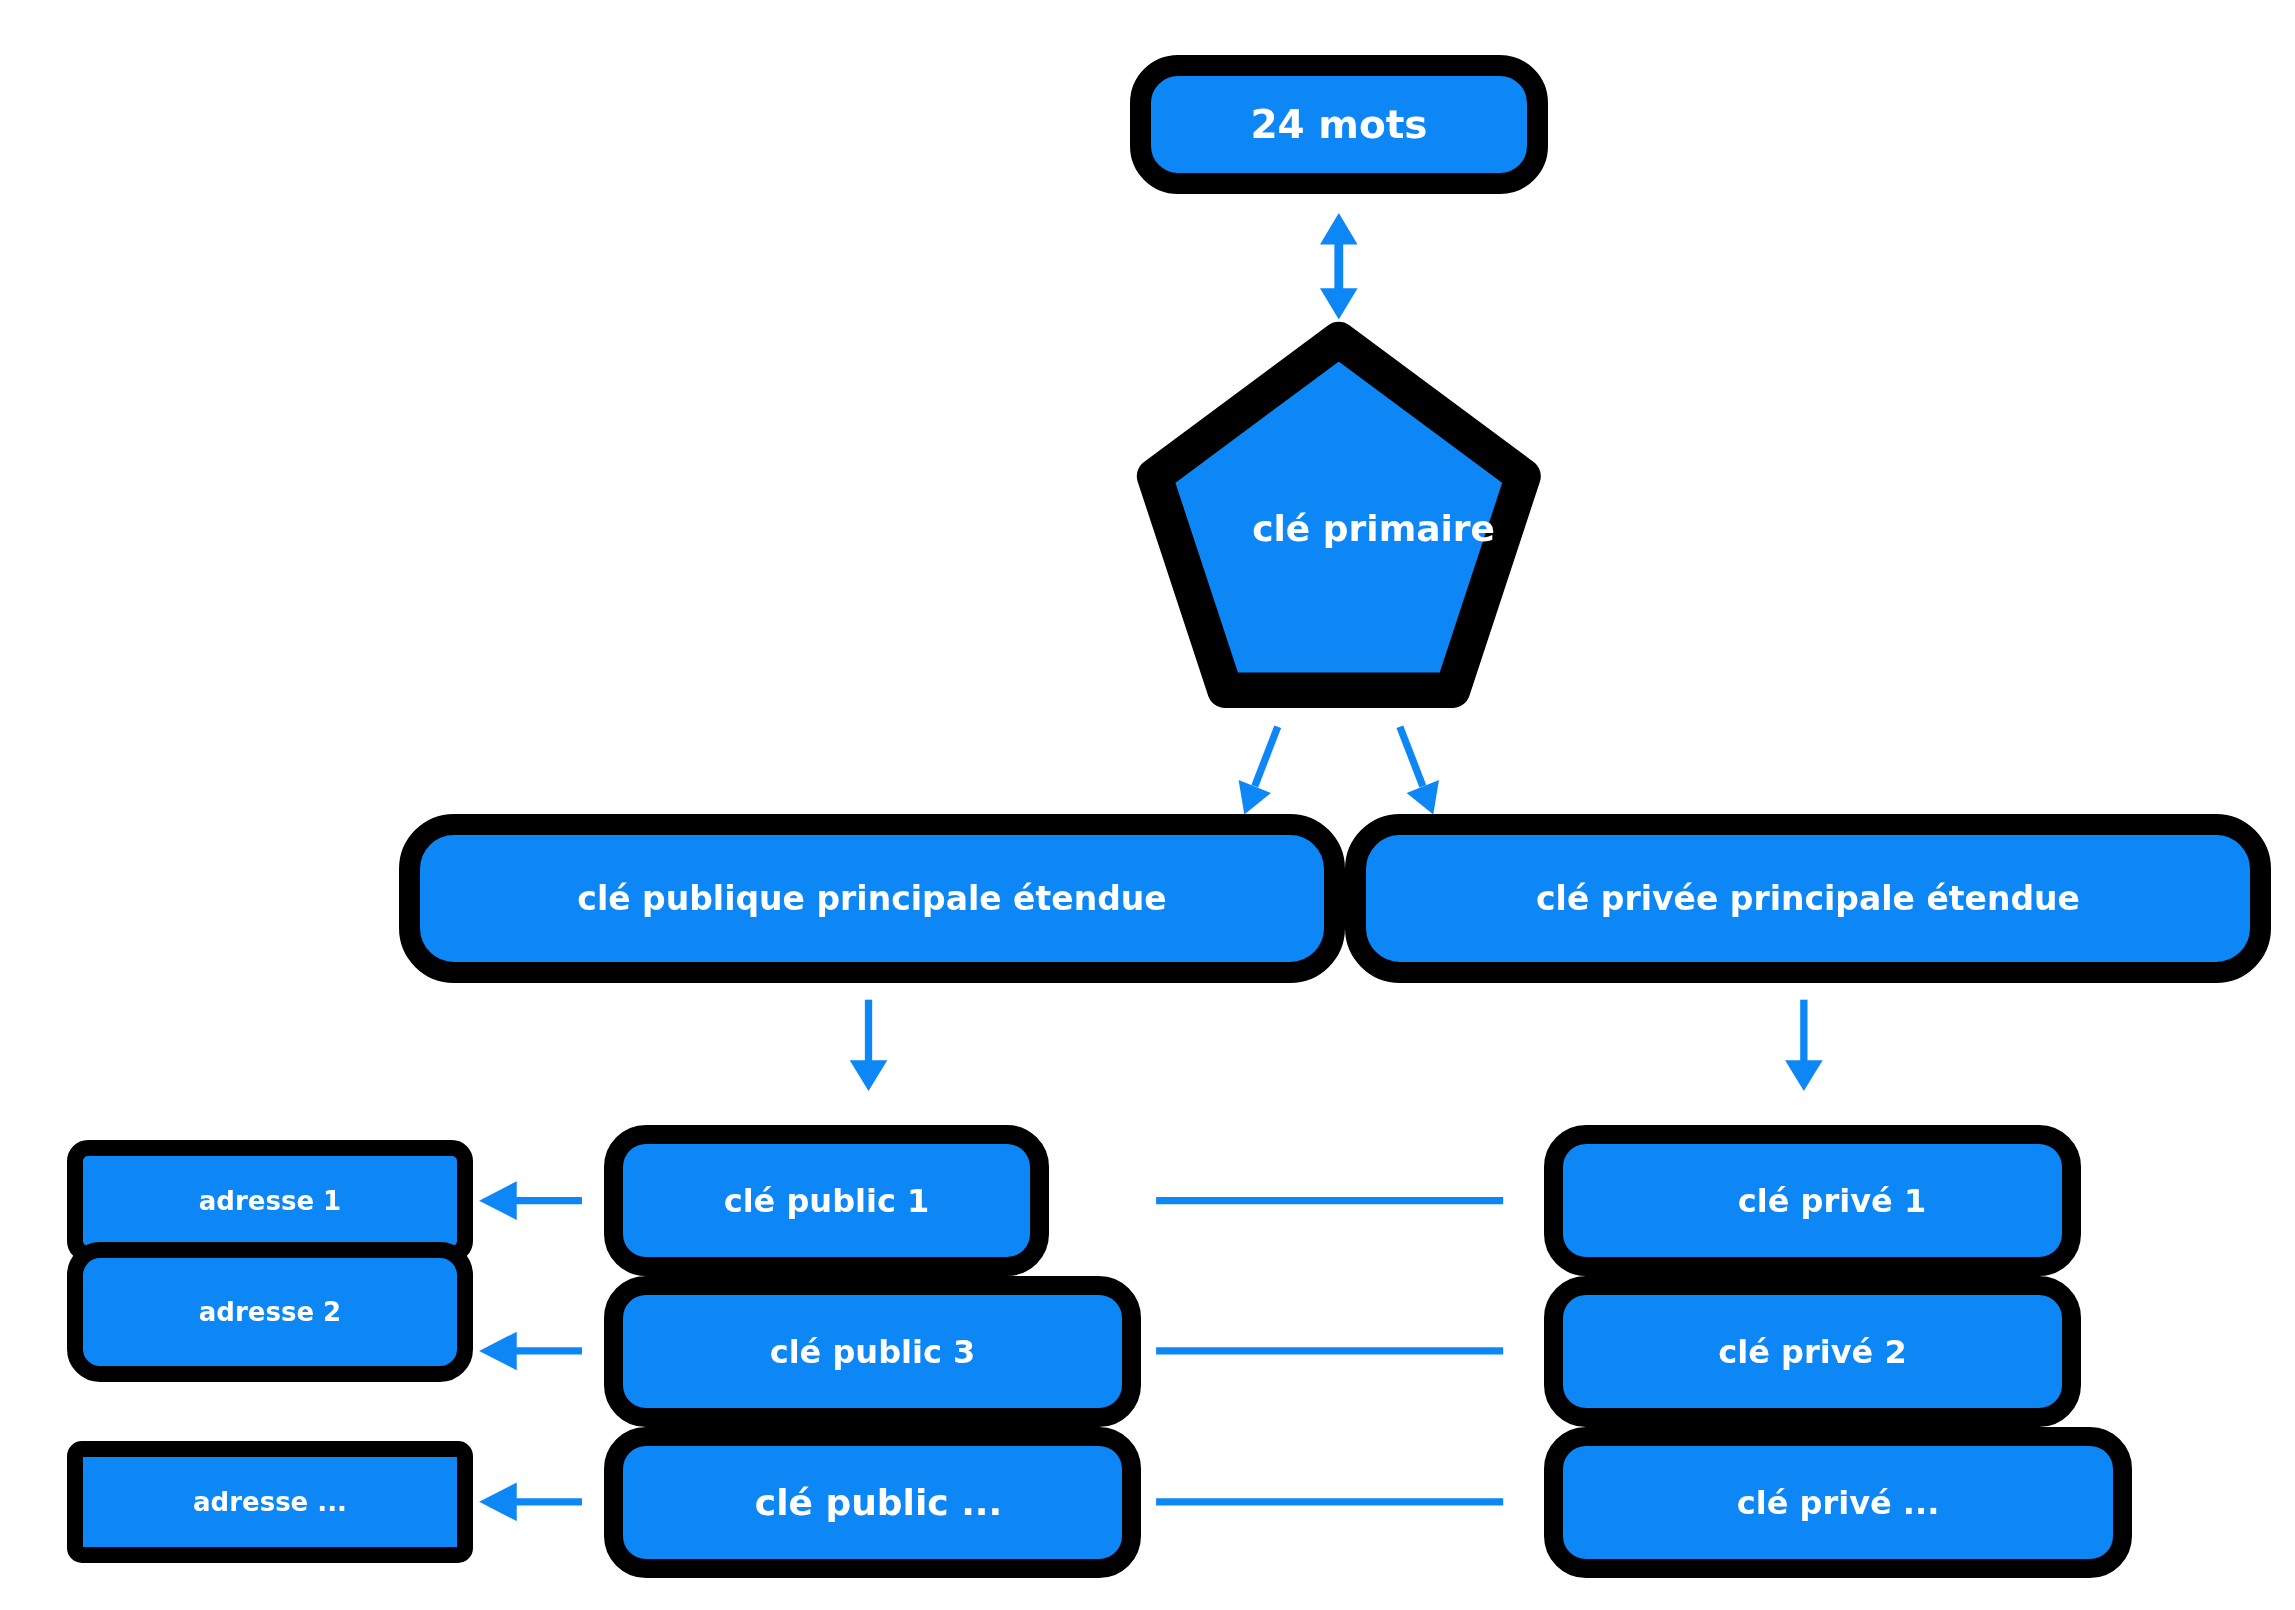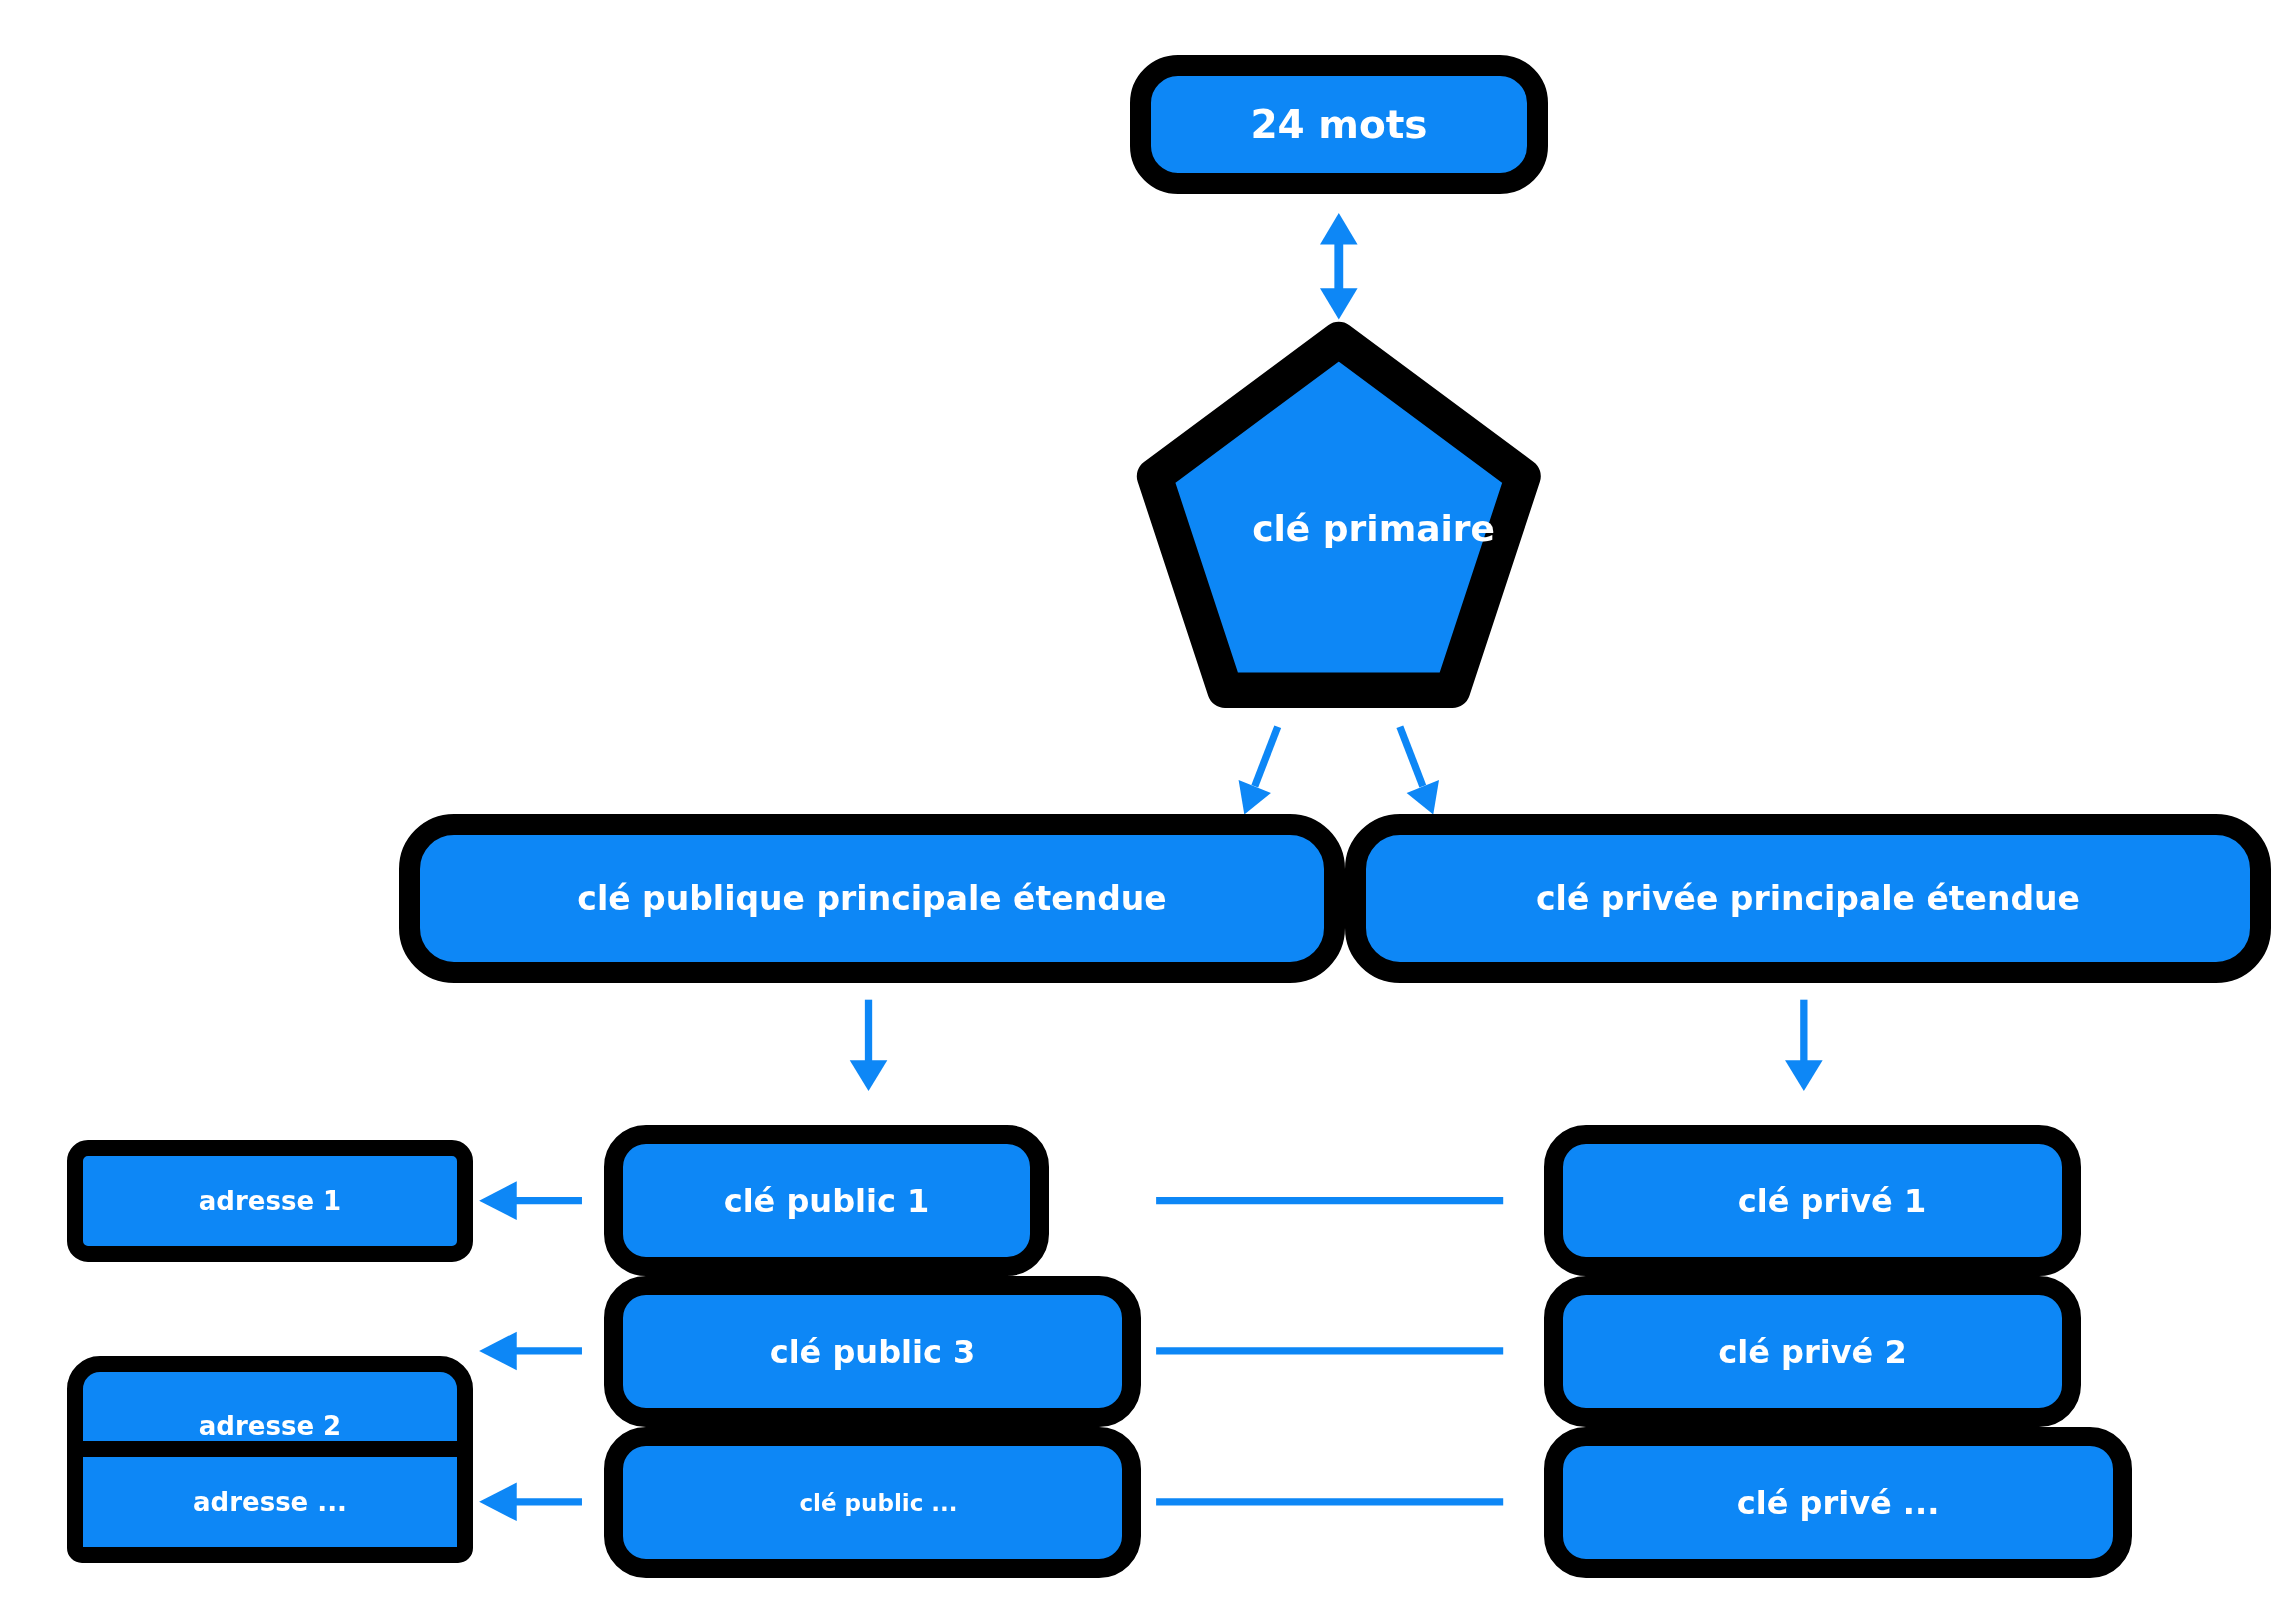--- a/index.html
+++ b/index.html
@@ -130,38 +130,38 @@
   <div class="box" style="left:1345px; top:814px; width:926px; height:169px; border-width:21px; border-radius:55px; font-size:33px;">
     <span>clé privée principale étendue</span>
   </div>
 
   <div class="box" style="left:604px; top:1125px; width:445px; height:151px; border-width:19px; border-radius:42px; font-size:32px;">
     <span>clé public 1</span>
   </div>
   <div class="box" style="left:604px; top:1276px; width:537px; height:151px; border-width:19px; border-radius:42px; font-size:32px;">
     <span>clé public 3</span>
   </div>
-  <div class="box" style="left:604px; top:1427px; width:537px; height:151px; border-width:19px; border-radius:42px; font-size:23px;padding-left:12px;">
+  <div class="box" style="left:604px; top:1427px; width:537px; height:151px; border-width:19px; border-radius:42px; font-size:36px;padding-left:12px;">
     <span>clé public ...</span>
   </div>
 
   <div class="box" style="left:1544px; top:1125px; width:537px; height:151px; border-width:19px; border-radius:42px; font-size:32px;padding-left:39px;">
     <span>clé privé 1</span>
   </div>
   <div class="box" style="left:1544px; top:1276px; width:537px; height:151px; border-width:19px; border-radius:42px; font-size:32px;">
     <span>clé privé 2</span>
   </div>
   <div class="box" style="left:1544px; top:1427px; width:588px; height:151px; border-width:19px; border-radius:42px; font-size:32px;">
     <span>clé privé ...</span>
   </div>
 
   <div class="box" style="left:67px; top:1140px; width:406px; height:122px; border-width:16.7px; border-radius:21px; font-size:26px;">
     <span>adresse 1</span>
   </div>
-  <div class="box" style="left:67px; top:1356px; width:406px; height:140px; border-width:16.7px; border-radius:33px; font-size:26px;">
+  <div class="box" style="left:67px; top:1242px; width:406px; height:140px; border-width:16.7px; border-radius:33px; font-size:26px;">
     <span>adresse 2</span>
   </div>
   <div class="box" style="left:67px; top:1441px; width:406px; height:122px; border-width:16.7px; border-radius:15px; font-size:26px;">
     <span>adresse ...</span>
   </div>
 
 </div>
 
 
 </body></html>

